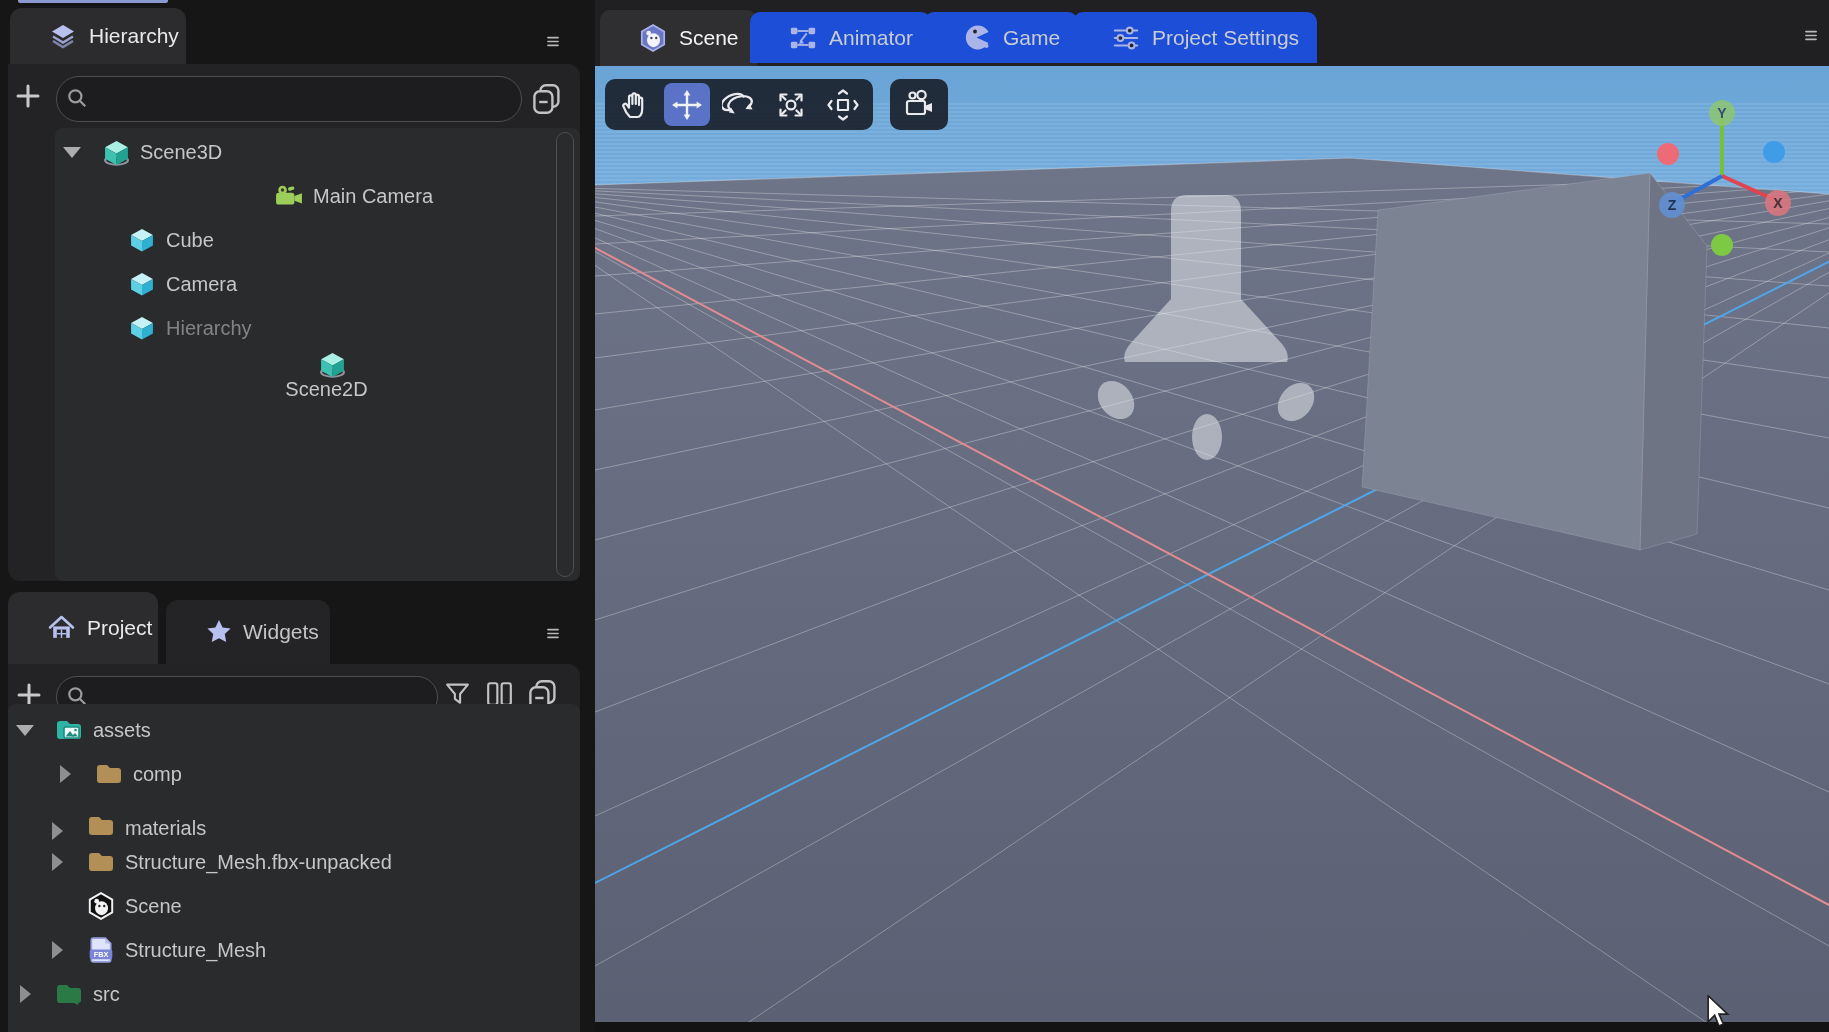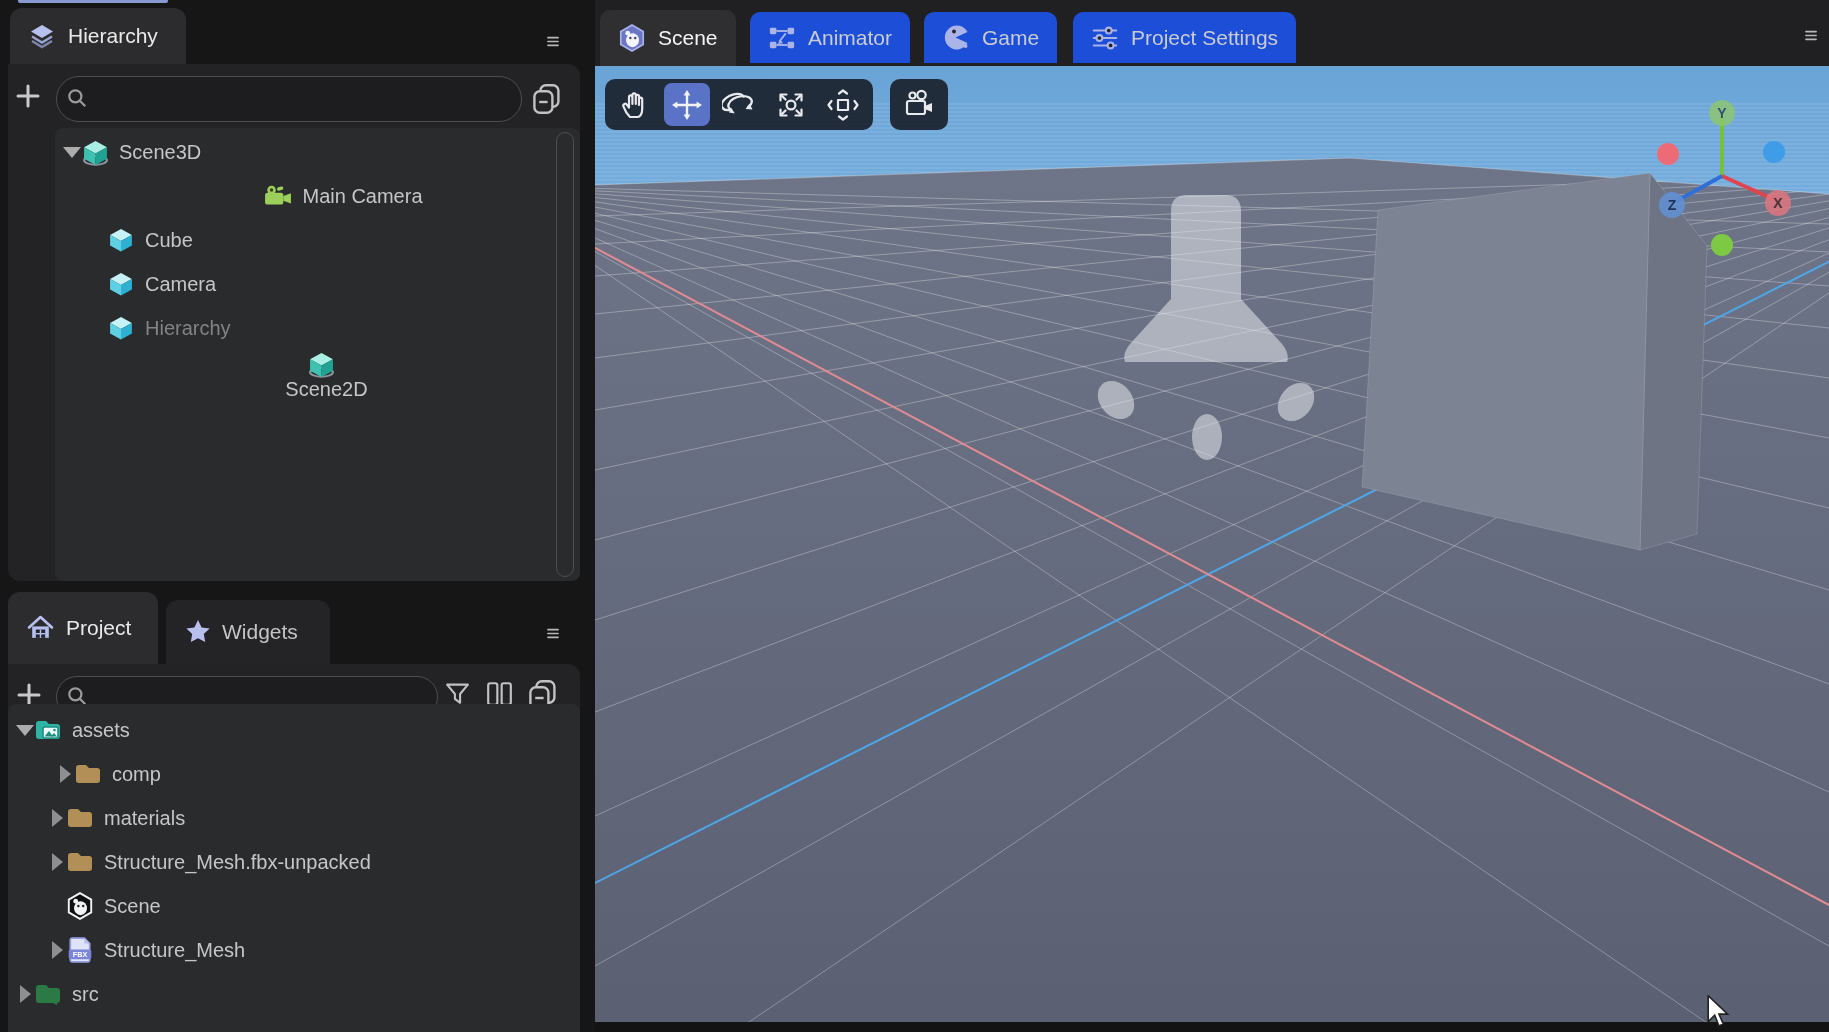--- a/index.html
+++ b/index.html
@@ -26,21 +26,21 @@
   .proj-search{left:56px;top:676px;width:382px;height:42px;border-radius:21px;}
   .tool-ico{display:flex;align-items:center;justify-content:center;cursor:pointer;background:none;border:none;padding:0;}
   .search-glass{pointer-events:none;}
   .scrollbar-track{left:556px;top:132px;width:16px;height:443px;border:1.5px solid #4f4f51;border-radius:9px;}
   
   .tree{position:absolute;left:0;right:0;top:0;}
   .row{display:flex;align-items:center;height:44px;color:#c6c6c6;font-size:20px;cursor:default;}
   .row .lbl{margin-left:10px;white-space:nowrap;}
   .row .lbl.dim{color:#838383;}
   .slot{width:18px;display:flex;justify-content:center;flex:none;}
-  .ico{width:28px;height:28px;display:flex;align-items:center;justify-content:center;flex:none;margin-left:0;}
+  .ico{width:28px;height:28px;display:flex;align-items:center;justify-content:center;flex:none;margin-left:21px;}
   .ico svg{display:block;}
   .tri-open{width:0;height:0;border-left:9px solid transparent;border-right:9px solid transparent;border-top:11px solid #adadad;}
   .tri-closed{width:0;height:0;border-top:9px solid transparent;border-bottom:9px solid transparent;border-left:11px solid #8f8f8f;}
   
   .vp-bar{left:595px;top:0;width:1234px;height:66px;background:#202023;}
   .vp-tab{display:flex;align-items:center;gap:12px;border-radius:10px 10px 0 0;background:#1d4ed8;
           color:#c9ccd2;font-size:21px;padding:0 18px;box-sizing:border-box;cursor:pointer;}
   .vp-tab.active{background:#2f2f32;color:#f2f3f5;}
   .menu-btn{width:26px;height:22px;display:flex;align-items:center;justify-content:center;cursor:pointer;background:none;border:none;}
   .scene-wrap{left:595px;top:66px;width:1234px;height:956px;}
@@ -265,21 +265,21 @@
         <span class="slot">
           <span class="tri-closed"></span>
         </span>
         <span class="ico">
           <svg width="30" height="26" viewBox="0 0 28 24">
             <path d="M2 6 q0 -3 3 -3 h7 l3 3 h8 q3 0 3 3 v9 q0 3 -3 3 H5 q-3 0 -3 -3 z" fill="#b28f56"></path>
           </svg>
         </span>
         <span class="lbl">comp</span>
       </div>
-      <div class="row" style="padding-left: 40px;">
+      <div class="row" style="padding-left: 40px; align-items: flex-end;">
         <span class="slot">
           <span class="tri-closed"></span>
         </span>
         <span class="ico">
           <svg width="30" height="26" viewBox="0 0 28 24">
             <path d="M2 6 q0 -3 3 -3 h7 l3 3 h8 q3 0 3 3 v9 q0 3 -3 3 H5 q-3 0 -3 -3 z" fill="#b28f56"></path>
           </svg>
         </span>
         <span class="lbl">materials</span>
       </div>

